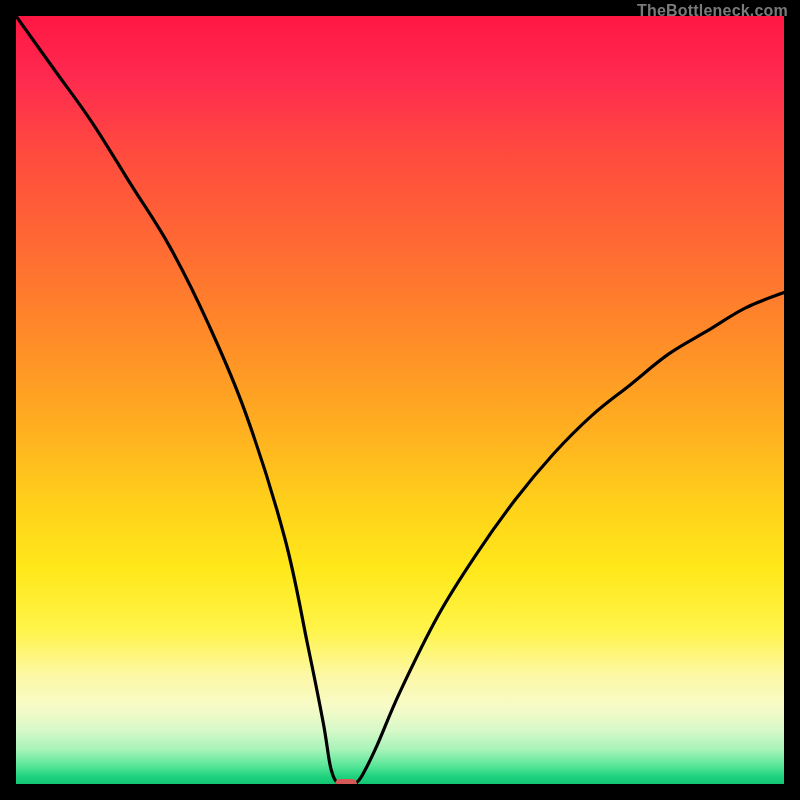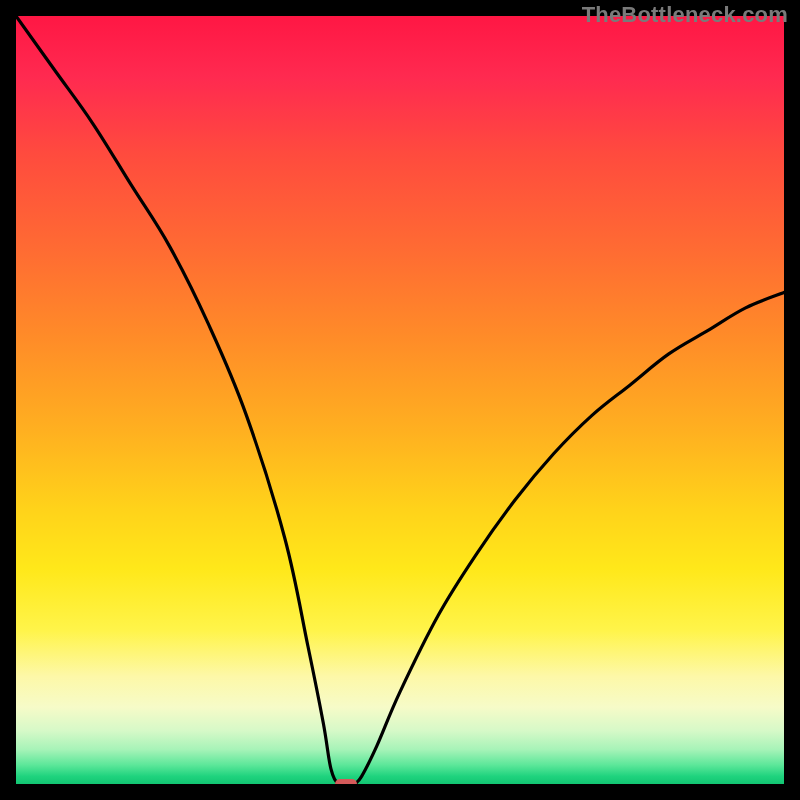--- a/index.html
+++ b/index.html
@@ -15,21 +15,21 @@
     position: relative;
     width: 800px;
     height: 800px;
     background: #000;
   }
   .watermark {
     position: absolute;
     top: 2px;
     right: 12px;
     color: #7a7a7a;
-    font-size: 22px;
+    font-size: 16px;
     font-weight: 600;
     letter-spacing: 0.2px;
     z-index: 5;
     user-select: none;
   }
   .plot-frame {
     position: absolute;
     left: 16px;
     top: 16px;
     width: 768px;

